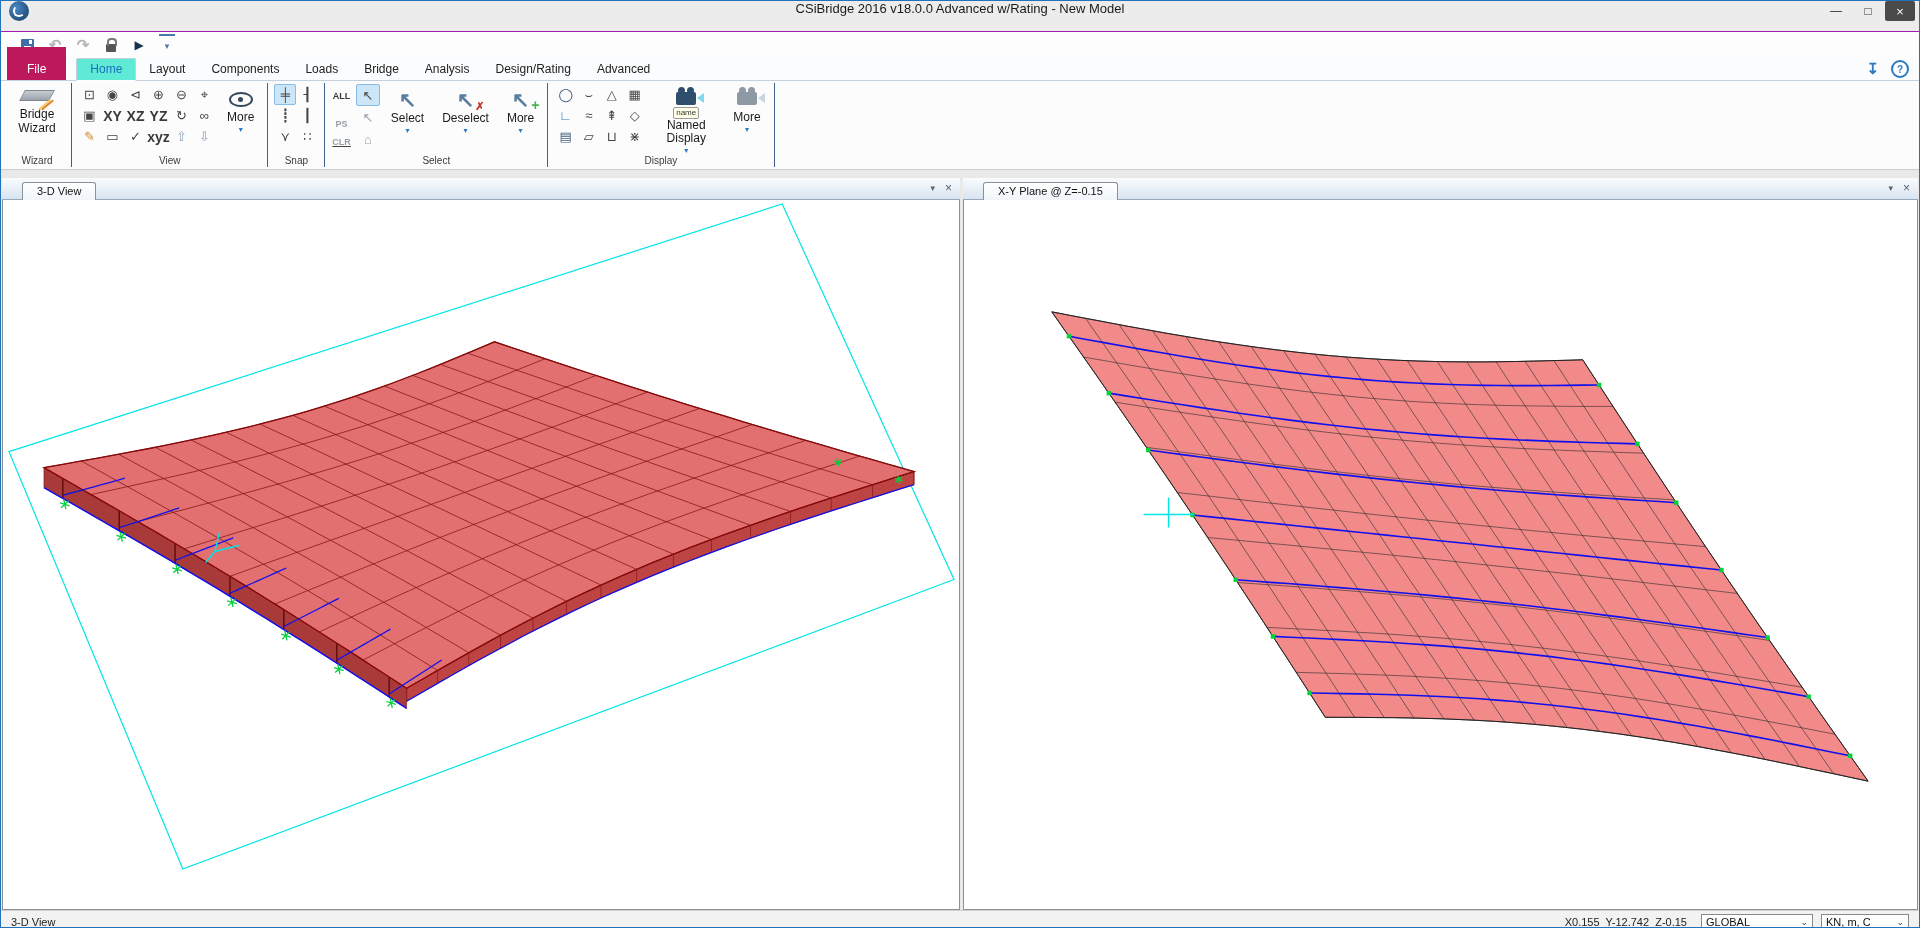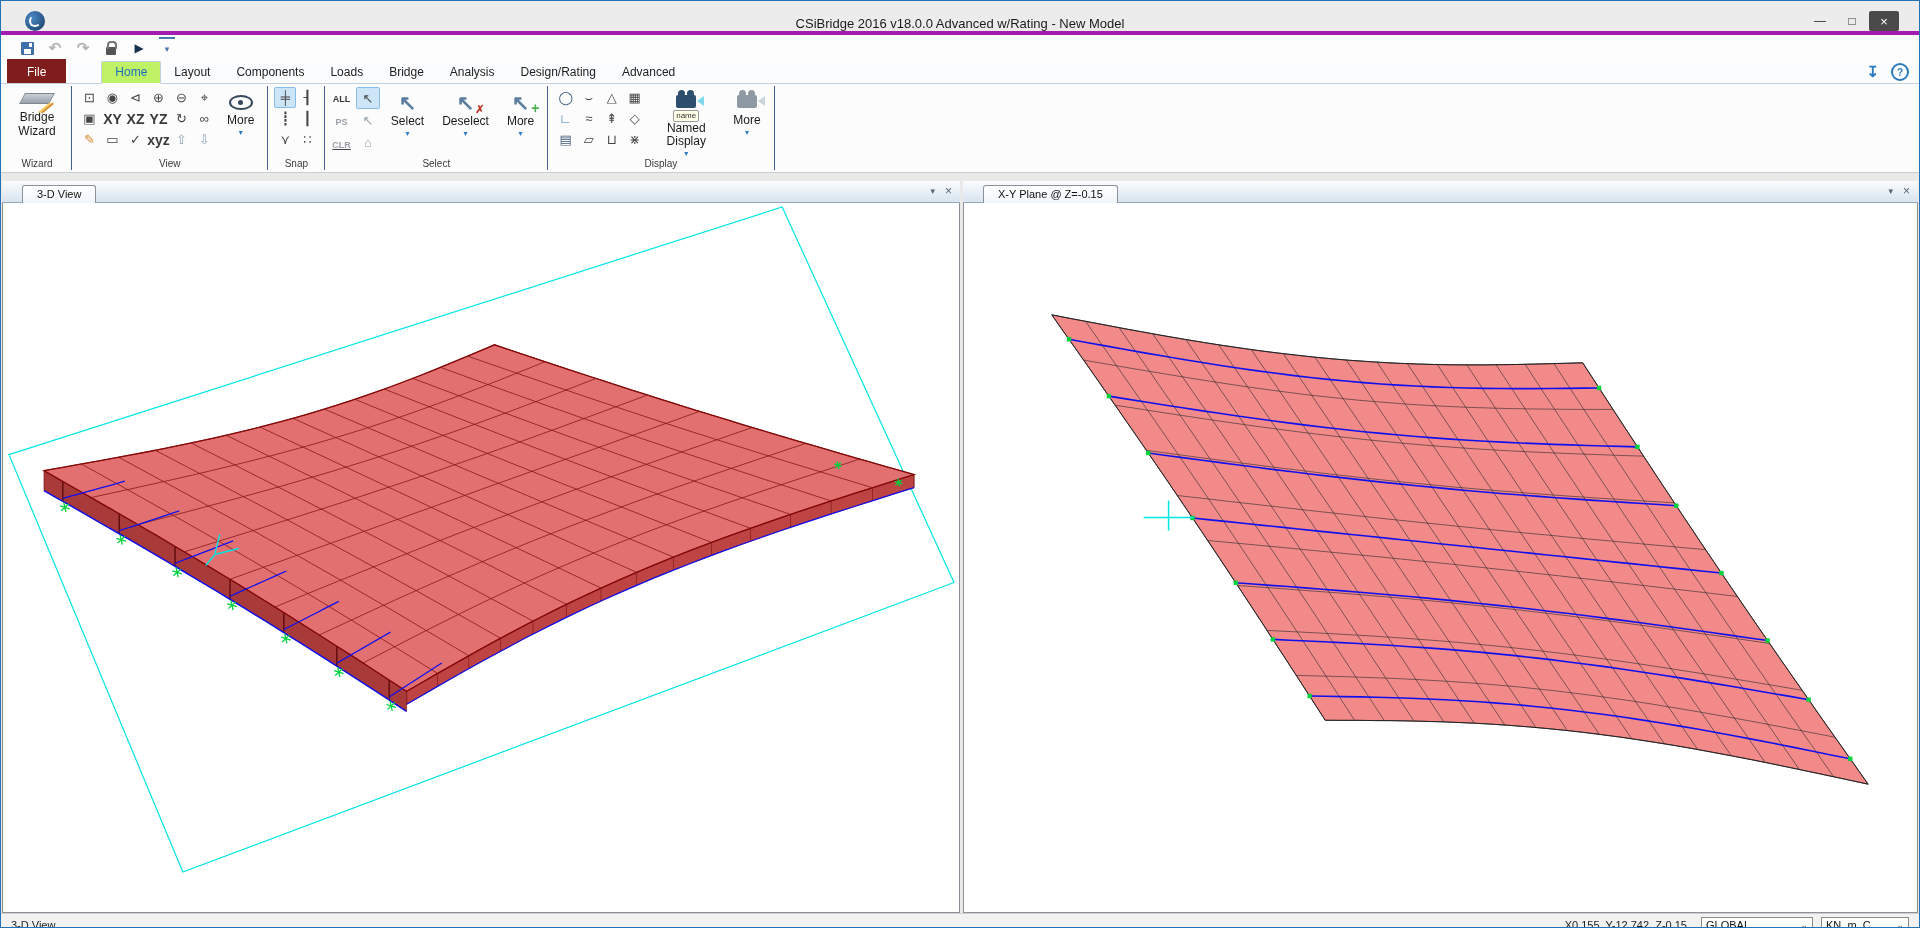--- a/index.html
+++ b/index.html
@@ -1,41 +1,41 @@
 <!DOCTYPE html>
 <html><head>
 <meta charset="utf-8">
 <style>
   html,body{margin:0;padding:0;}
   body{width:1920px;height:928px;position:relative;background:#fff;border:1px solid #2472B8;box-sizing:border-box;
        font-family:"Liberation Sans",sans-serif;overflow:hidden;-webkit-font-smoothing:antialiased;}
   
-  .titlebar{height:30px;background:#ECECEC;display:flex;align-items:flex-end;padding:0 20px;position:relative;border-bottom:4px solid #a21caf;}
+  .titlebar{height:30px;background:#ECECEC;display:flex;align-items:flex-start;padding:0 4px;position:relative;border-bottom:1px solid #a21caf;}
   .app-icon{width:20px;height:20px;margin-left:4px;border-radius:50%;background:radial-gradient(circle at 35% 35%,#4A8AC8,#16385C);position:relative;flex:0 0 auto;}
   .app-icon::after{content:"";position:absolute;inset:4px;border:2px solid transparent;border-left-color:#fff;border-bottom-color:#fff;border-radius:50%;}
   .window-title{position:absolute;left:0;right:0;text-align:center;font-size:13px;color:#1A1A1A;}
   .winbtns{margin-left:auto;display:flex;align-items:center;gap:2px;z-index:2;}
   .winbtn{width:30px;height:20px;display:flex;align-items:center;justify-content:center;font-size:12px;color:#333;}
   .winbtn.close{background:#4A4A4A;color:#fff;border-radius:2px;font-size:13px;}
   
   .qat{height:26px;background:#FDFDFE;display:flex;align-items:center;gap:12px;padding-left:18px;}
   .qbtn{display:flex;align-items:center;justify-content:center;min-width:16px;height:20px;}
   .floppy{width:13px;height:13px;background:#3E6FA8;position:relative;display:inline-block;border-radius:1px;}
   .floppy::before{content:"";position:absolute;left:3px;bottom:1px;width:7px;height:5px;background:#fff;}
   .floppy::after{content:"";position:absolute;right:2px;top:1px;width:3px;height:4px;background:#fff;}
   .gico{font-size:15px;color:#B5B5B5;font-weight:bold;}
   .lock{width:10px;height:8px;background:#555;position:relative;display:inline-block;margin-top:5px;border-radius:1px;}
   .lock::before{content:"";position:absolute;left:1px;top:-6px;width:6px;height:6px;border:2px solid #777;border-bottom:none;border-radius:4px 4px 0 0;}
   .run{font-size:12px;color:#17324E;}
   .cust{font-size:9px;color:#4A78A8;border-top:2px solid #4A78A8;padding-top:1px;line-height:1;}
   
   .tabrow{height:22px;background:#FBFCFD;border-bottom:1px solid #C3D1DE;display:flex;align-items:flex-end;padding-left:6px;position:relative;}
   .rtab{padding:3px 13px 4px;font-size:12px;color:#222;}
-  .rtab.file{background:#7f1d1d;color:#fff;margin-right:10px;padding:6px 20px 4px;}
-  .rtab.active{background:#bef264;color:#1B6FBF;border:1px solid #C3D1DE;border-bottom:1px solid #fff;margin-bottom:-1px;border-radius:2px 2px 0 0;margin-left:25px;}
+  .rtab.file{background:#be185d;color:#fff;margin-right:10px;padding:15px 20px 4px;}
+  .rtab.active{background:#5eead4;color:#1B6FBF;border:1px solid #C3D1DE;border-bottom:1px solid #fff;margin-bottom:-1px;border-radius:2px 2px 0 0;}
   .tabrow-right{position:absolute;right:10px;top:2px;display:flex;gap:12px;align-items:center;}
   .dl{font-size:15px;color:#2C7BC0;font-weight:bold;}
   .help{width:14px;height:14px;border:2px solid #2C7BC0;border-radius:50%;color:#2C7BC0;font-size:10px;font-weight:bold;display:flex;align-items:center;justify-content:center;}
   
   .ribbon{height:88px;background:#FCFCFD;border-bottom:1px solid #C9CFD6;display:flex;align-items:stretch;padding:0 2px;}
   .rsep{width:1px;background:#41618A;margin:2px 0;flex:0 0 auto;}
   .rgroup{display:flex;flex-direction:column;flex:0 0 auto;}
   .rgroup-body{flex:1;display:flex;align-items:flex-start;padding:3px 6px 0;gap:4px;}
   .rgroup-label{text-align:center;font-size:10px;color:#3A3A3A;padding:0 0 3px;}
   .grid6{display:grid;grid-template-columns:repeat(6,23px);grid-auto-rows:21px;}
@@ -254,21 +254,21 @@
     <div class="rgroup-label">Snap</div>
   </div>
   <div class="rsep"></div>
 
   <div class="rgroup">
     <div class="rgroup-body">
       <div class="selcol">
         <span class="sbtn" style="height:21px;">
             <span class="txt" style="font-size:9px;">ALL</span>
           </span>
-        <span class="sbtn" style="height:21px;">
+        <span class="sbtn" style="height:21px;align-items:flex-end;">
             <span class="tiny">PS</span>
           </span>
         <span class="sbtn" style="height:21px;text-decoration:underline;">
             <span class="tiny">CLR</span>
           </span>
       </div>
       <div class="selcol">
         <span class="sbtn hl" style="height:20px;width:22px;">
             <span>↖</span>
           </span>

